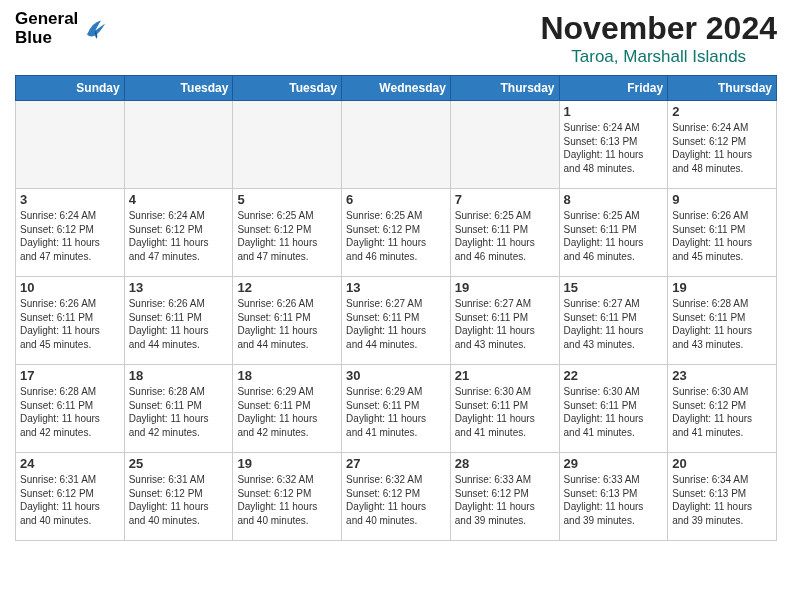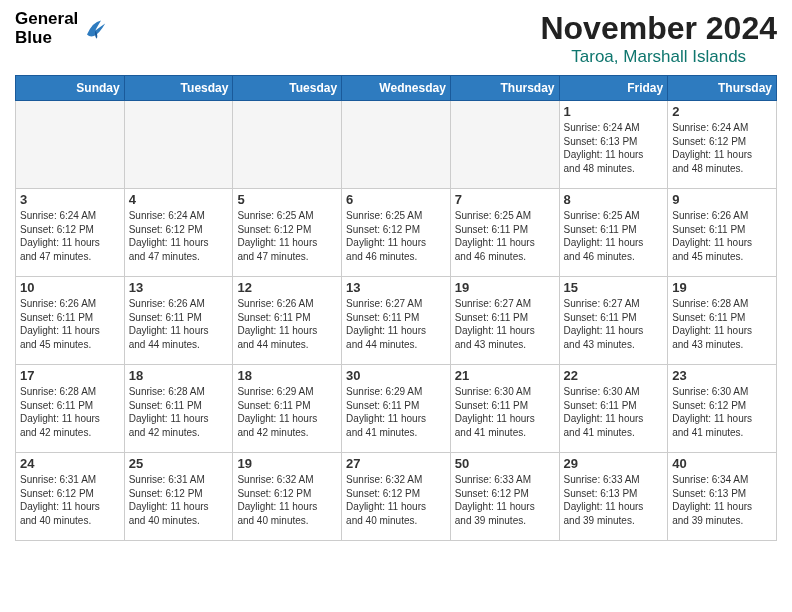--- a/index.html
+++ b/index.html
@@ -237,27 +237,27 @@
           </td>
           <td>
             <span class="day-num">19</span>
             <div class="day-info">Sunrise: 6:32 AM<br>Sunset: 6:12 PM<br>Daylight: 11 hours<br>and 40 minutes.</div>
           </td>
           <td>
             <span class="day-num">27</span>
             <div class="day-info">Sunrise: 6:32 AM<br>Sunset: 6:12 PM<br>Daylight: 11 hours<br>and 40 minutes.</div>
           </td>
           <td>
-            <span class="day-num">50</span>
+            <span class="day-num">28</span>
             <div class="day-info">Sunrise: 6:33 AM<br>Sunset: 6:12 PM<br>Daylight: 11 hours<br>and 39 minutes.</div>
           </td>
           <td>
             <span class="day-num">29</span>
             <div class="day-info">Sunrise: 6:33 AM<br>Sunset: 6:13 PM<br>Daylight: 11 hours<br>and 39 minutes.</div>
           </td>
           <td>
-            <span class="day-num">40</span>
+            <span class="day-num">20</span>
             <div class="day-info">Sunrise: 6:34 AM<br>Sunset: 6:13 PM<br>Daylight: 11 hours<br>and 39 minutes.</div>
           </td>
         </tr>
       </tbody>
   </table>
 </div>
 
 </body></html>

